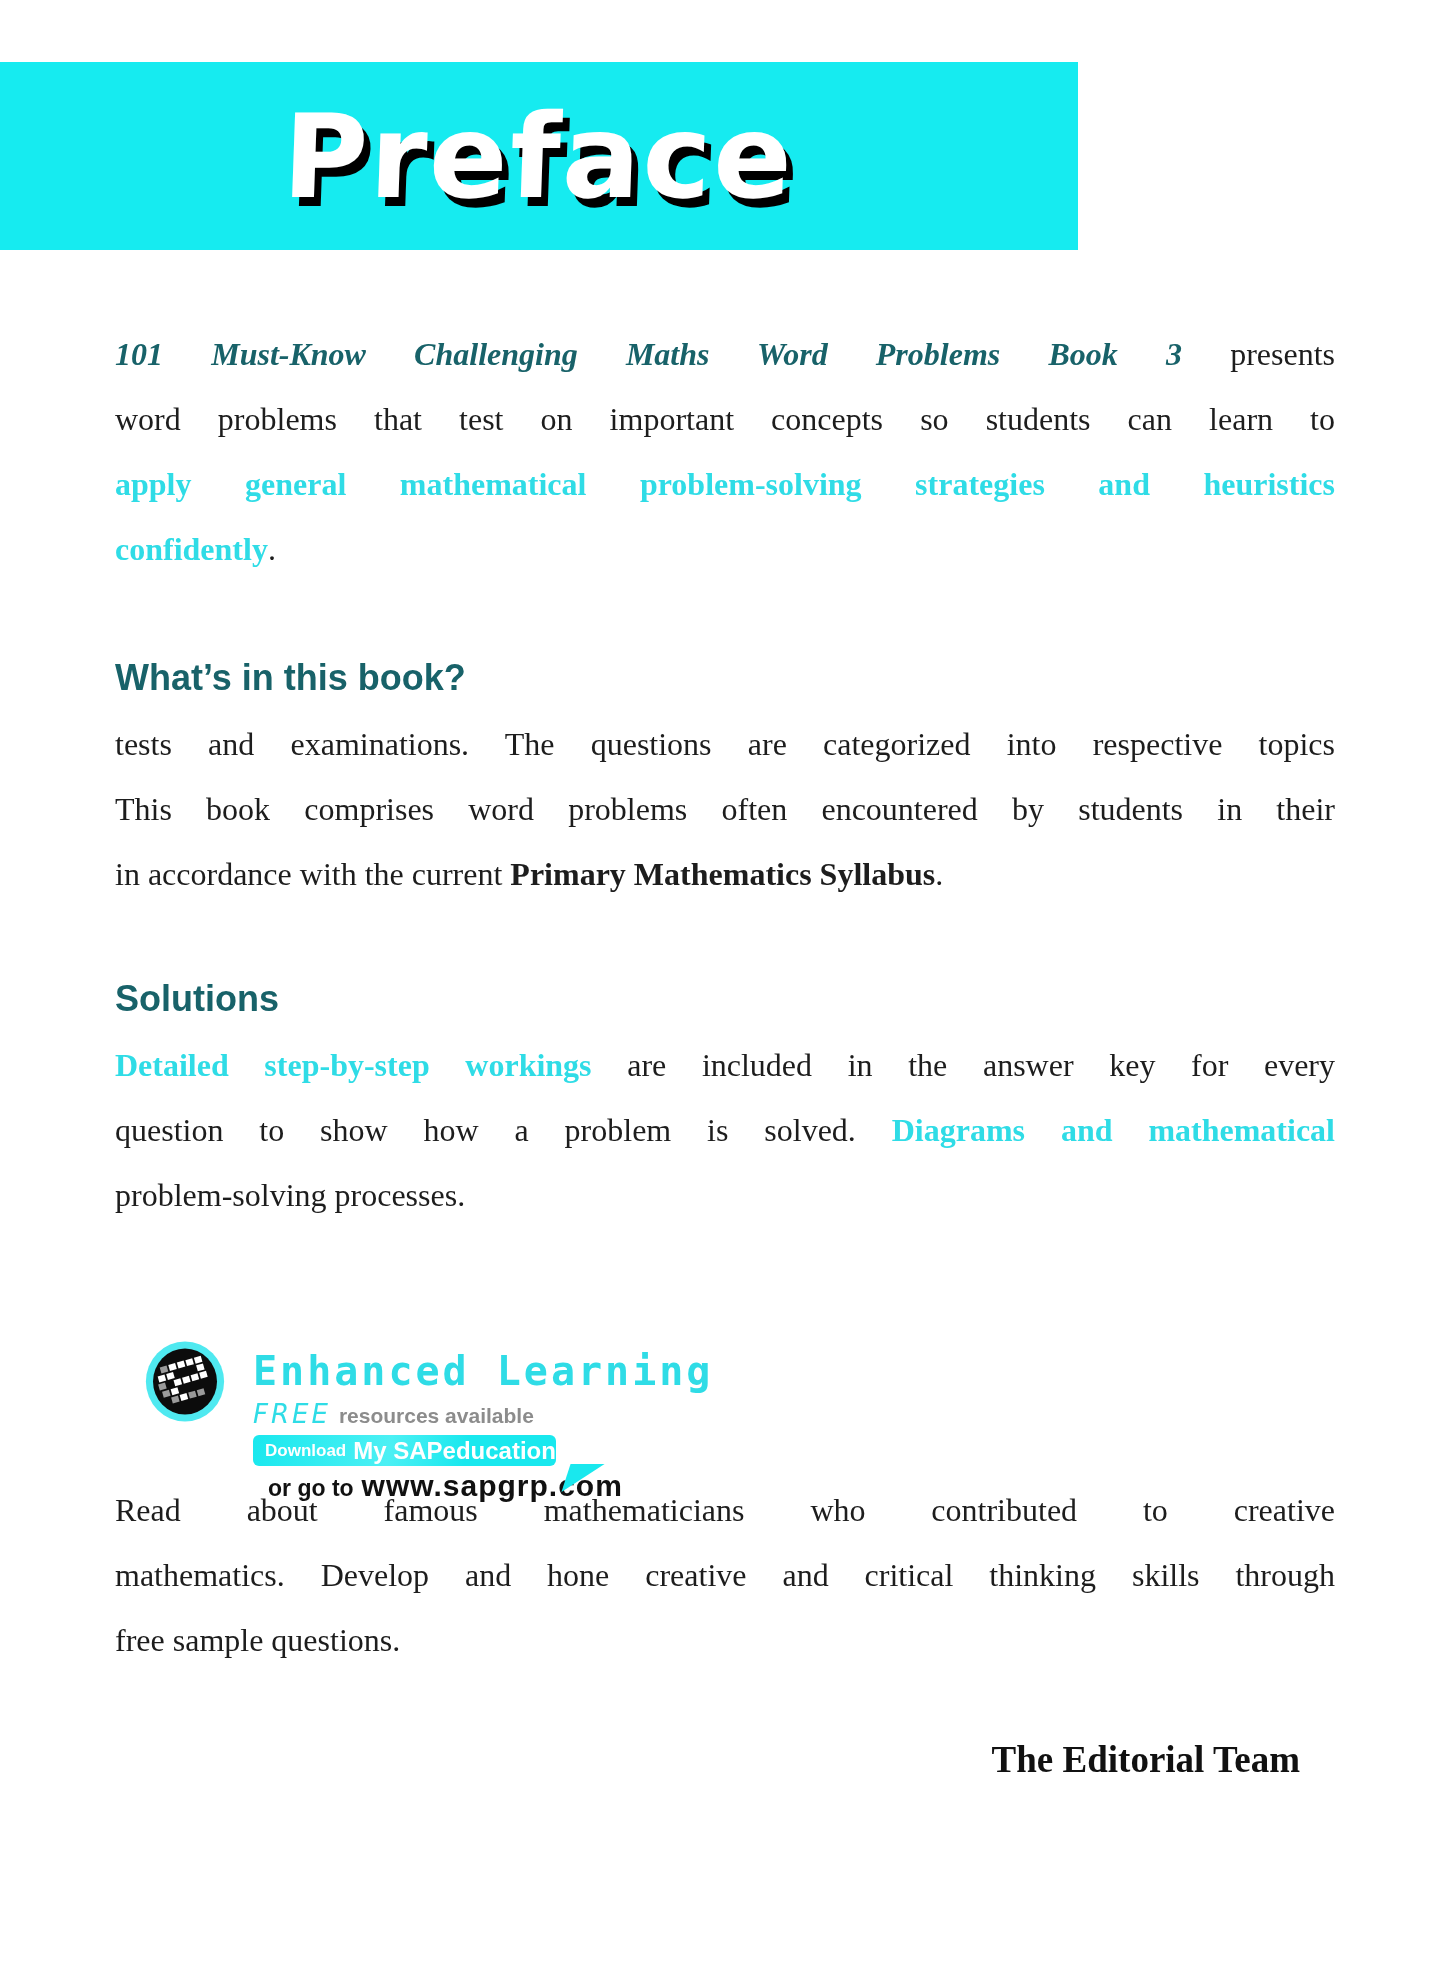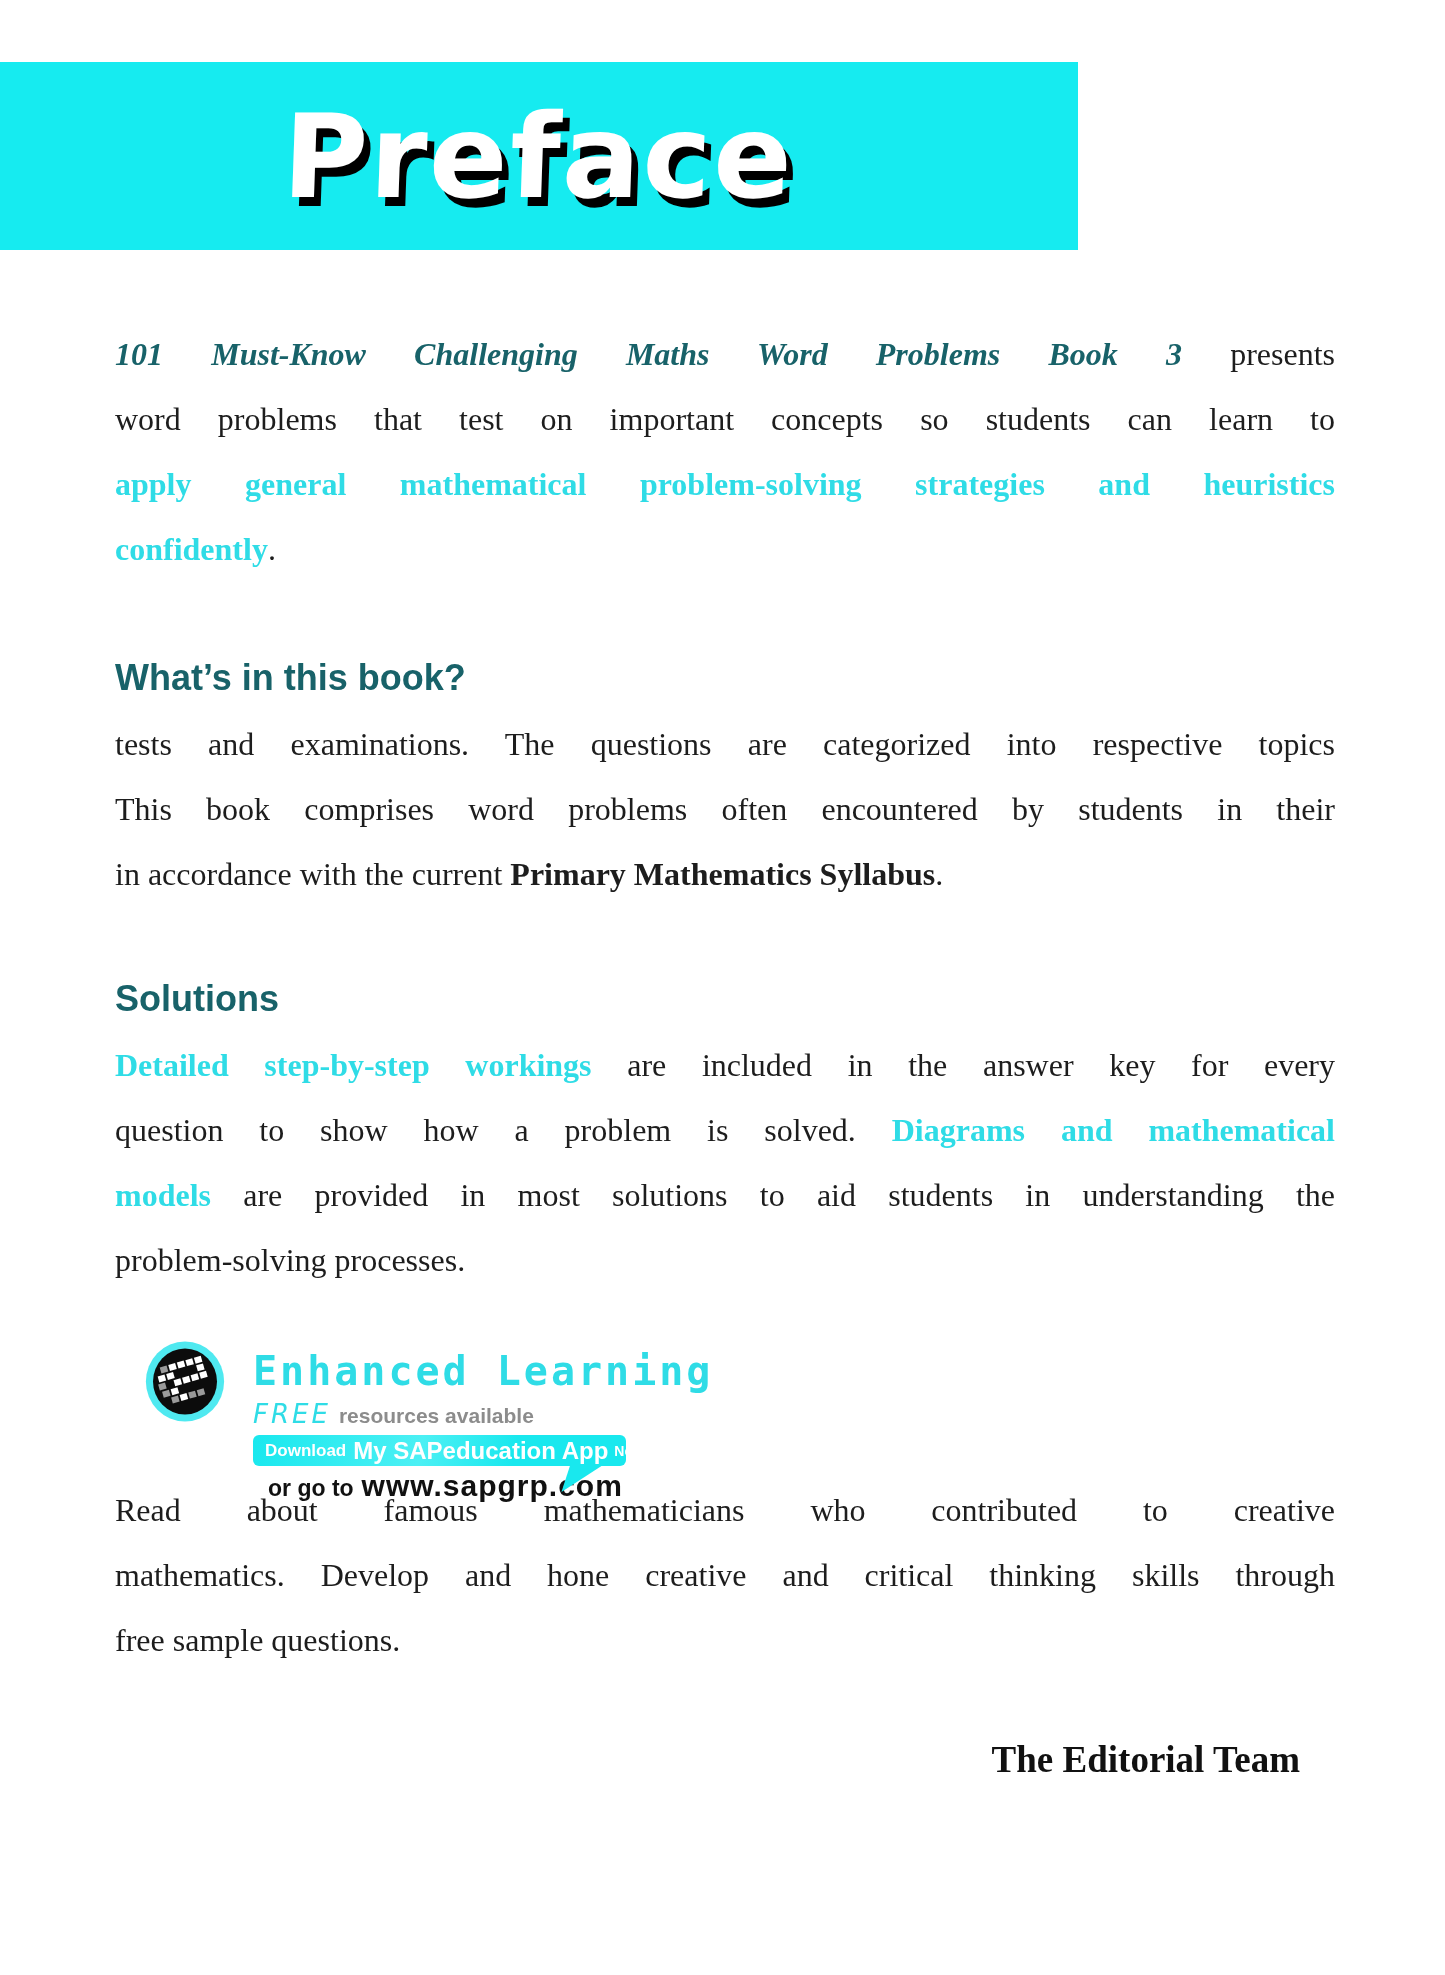--- a/index.html
+++ b/index.html
@@ -57,21 +57,21 @@
   .el-free {
     font-family:"DejaVu Sans", sans-serif; font-size:26px;
     color:#2fdce6; letter-spacing:3px; font-style:italic;
   }
   .el-resources {
     font-family:"Liberation Sans", sans-serif; font-weight:bold;
     font-size:21px; color:#8c8c8c; margin-left:8px;
   }
   .el-banner {
     position:relative; margin-top:6px;
-    width:373px; height:31px;
+    width:303px; height:31px;
     background:linear-gradient(100deg,#19e8ee 0%,#4cf0f4 45%,#19e8ee 70%);
     border-radius:6px;
     display:flex; align-items:center; padding-left:12px; box-sizing:border-box;
     white-space:nowrap;
   }
   .el-banner .dl {
     font-family:"Liberation Sans", sans-serif; font-weight:bold;
     font-size:17px; color:#ffffff;
   }
   .el-banner .app {
@@ -127,21 +127,20 @@
   <div class="block bodytext" style="top:712px;">
     <div class="jline"><span>tests and examinations. The questions are categorized into respective topics</span></div>
     <div class="jline"><span>This book comprises word problems often encountered by students in their</span></div>
     <div class="nline"><span>in accordance with the current </span><span class="bold">Primary Mathematics Syllabus</span><span>.</span></div>
   </div>
 
   <div class="block sect-heading" style="top:977px;">Solutions</div>
   <div class="block bodytext" style="top:1033px;">
     <div class="jline"><span class="cyan">Detailed step-by-step workings</span><span> are included in the answer key for every</span></div>
     <div class="jline"><span>question to show how a problem is solved. </span><span class="cyan">Diagrams and mathematical</span></div>
-    <div class="jline"><span class="cyan">models</span><span> are provided in most solutions to aid students in understanding the</span></div>
     <div class="nline"><span>problem-solving processes.</span></div>
   </div>
 
   <div class="el-block">
     <svg class="el-logo" viewBox="0 0 90 90">
       <ellipse cx="45" cy="45" rx="44" ry="45" fill="#4fe9f0"></ellipse>
       <ellipse cx="45" cy="45" rx="36" ry="37" fill="#0c0c0c"></ellipse>
       <g transform="rotate(-16 45 45)">
         <rect x="22" y="22" width="8" height="7" fill="#9a9a9a"></rect>
         <rect x="32" y="22" width="8" height="7" fill="#ffffff"></rect>

